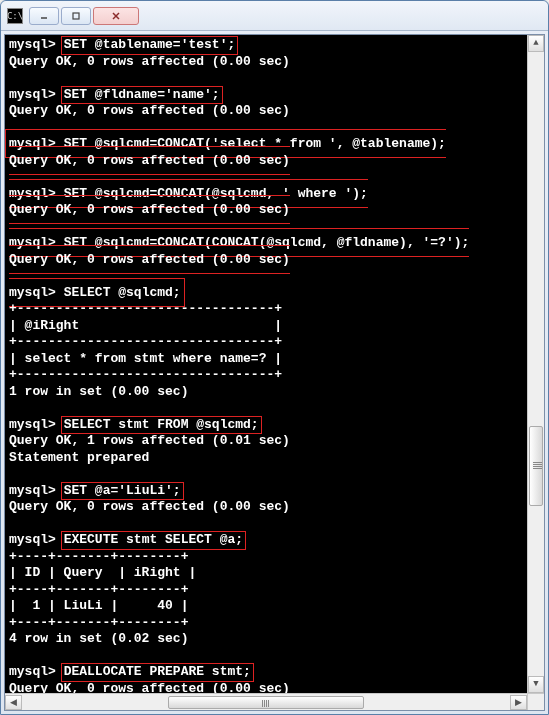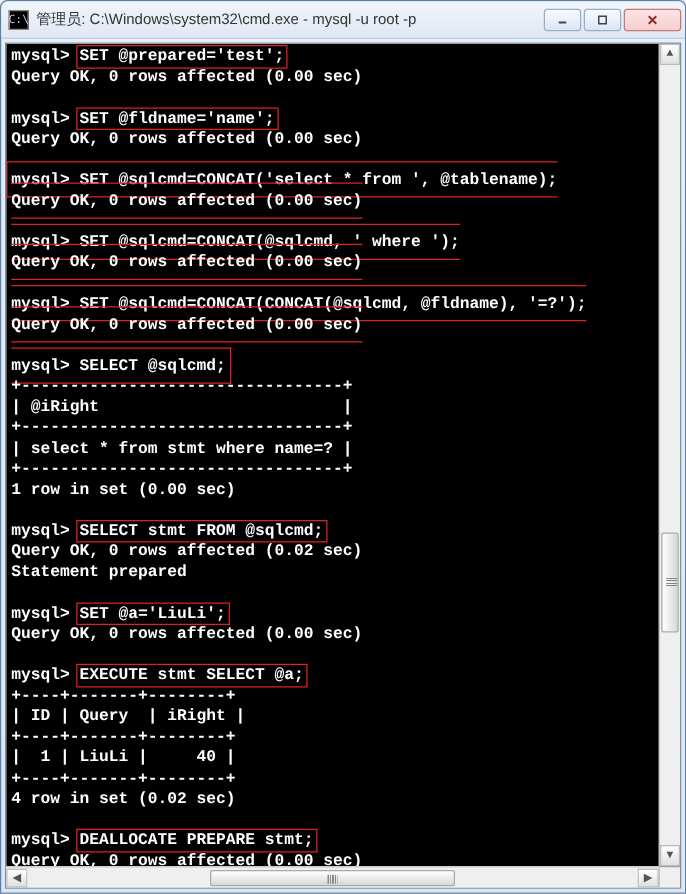--- a/index.html
+++ b/index.html
@@ -131,21 +131,20 @@
   width:17px;height:17px;background:#efefef;border-top:1px solid #c8c8c8;border-left:1px solid #c8c8c8;
 }
 .bottom-row{display:flex;}
 </style>
 </head>
 <body>
 
 <div class="window">
   <div class="titlebar">
     <div class="icon">C:\</div>
-    <div class="title">管理员: C:\Windows\system32\cmd.exe - mysql  -u root -p</div>
     <div class="win-btns">
       <div class="win-btn">
         <svg viewBox="0 0 10 10">
             <line x1="2" y1="7" x2="8" y2="7" stroke="#444" stroke-width="1.5"></line>
           </svg>
       </div>
       <div class="win-btn">
         <svg viewBox="0 0 10 10">
             <rect x="2" y="2" width="6" height="6" fill="none" stroke="#444" stroke-width="1.2"></rect>
           </svg>
@@ -153,21 +152,21 @@
       <div class="win-btn close">
         <svg viewBox="0 0 10 10">
             <line x1="2" y1="2" x2="8" y2="8" stroke="#8b2b2b" stroke-width="1.5"></line>
             <line x1="8" y1="2" x2="2" y2="8" stroke="#8b2b2b" stroke-width="1.5"></line>
           </svg>
       </div>
     </div>
   </div>
 
   <div class="console-wrap">
-    <div class="console"><div class="console-inner"><span>mysql&gt;</span> <span class="hl">SET @prepared='test';</span>
+    <div class="console"><div class="console-inner"><span>mysql&gt;</span> <span class="hl">SET @tablename='test';</span>
 <span>Query OK, 0 rows affected (0.00 sec)</span>
 
 <span>mysql&gt;</span> <span class="hl">SET @fldname='name';</span>
 <span>Query OK, 0 rows affected (0.00 sec)</span>
 
 <span class="hl-block"><span>mysql&gt;</span> <span>SET @sqlcmd=CONCAT('select * from ', @tablename);</span>
 <span>Query OK, 0 rows affected (0.00 sec)</span>
 
 <span>mysql&gt;</span> <span>SET @sqlcmd=CONCAT(@sqlcmd, ' where ');</span>
 <span>Query OK, 0 rows affected (0.00 sec)</span>
@@ -177,21 +176,21 @@
 
 <span>mysql&gt;</span> <span>SELECT @sqlcmd;</span></span>
 <span>+---------------------------------+</span>
 <span>| @iRight                         |</span>
 <span>+---------------------------------+</span>
 <span>| select * from stmt where name=? |</span>
 <span>+---------------------------------+</span>
 <span>1 row in set (0.00 sec)</span>
 
 <span>mysql&gt;</span> <span class="hl">SELECT stmt FROM @sqlcmd;</span>
-<span>Query OK, 0 rows affected (0.02 sec)</span>
+<span>Query OK, 1 rows affected (0.01 sec)</span>
 <span>Statement prepared</span>
 
 <span>mysql&gt;</span> <span class="hl">SET @a='LiuLi';</span>
 <span>Query OK, 0 rows affected (0.00 sec)</span>
 
 <span>mysql&gt;</span> <span class="hl">EXECUTE stmt SELECT @a;</span>
 <span>+----+-------+--------+</span>
 <span>| ID | Query  | iRight |</span>
 <span>+----+-------+--------+</span>
 <span>|  1 | LiuLi |     40 |</span>

